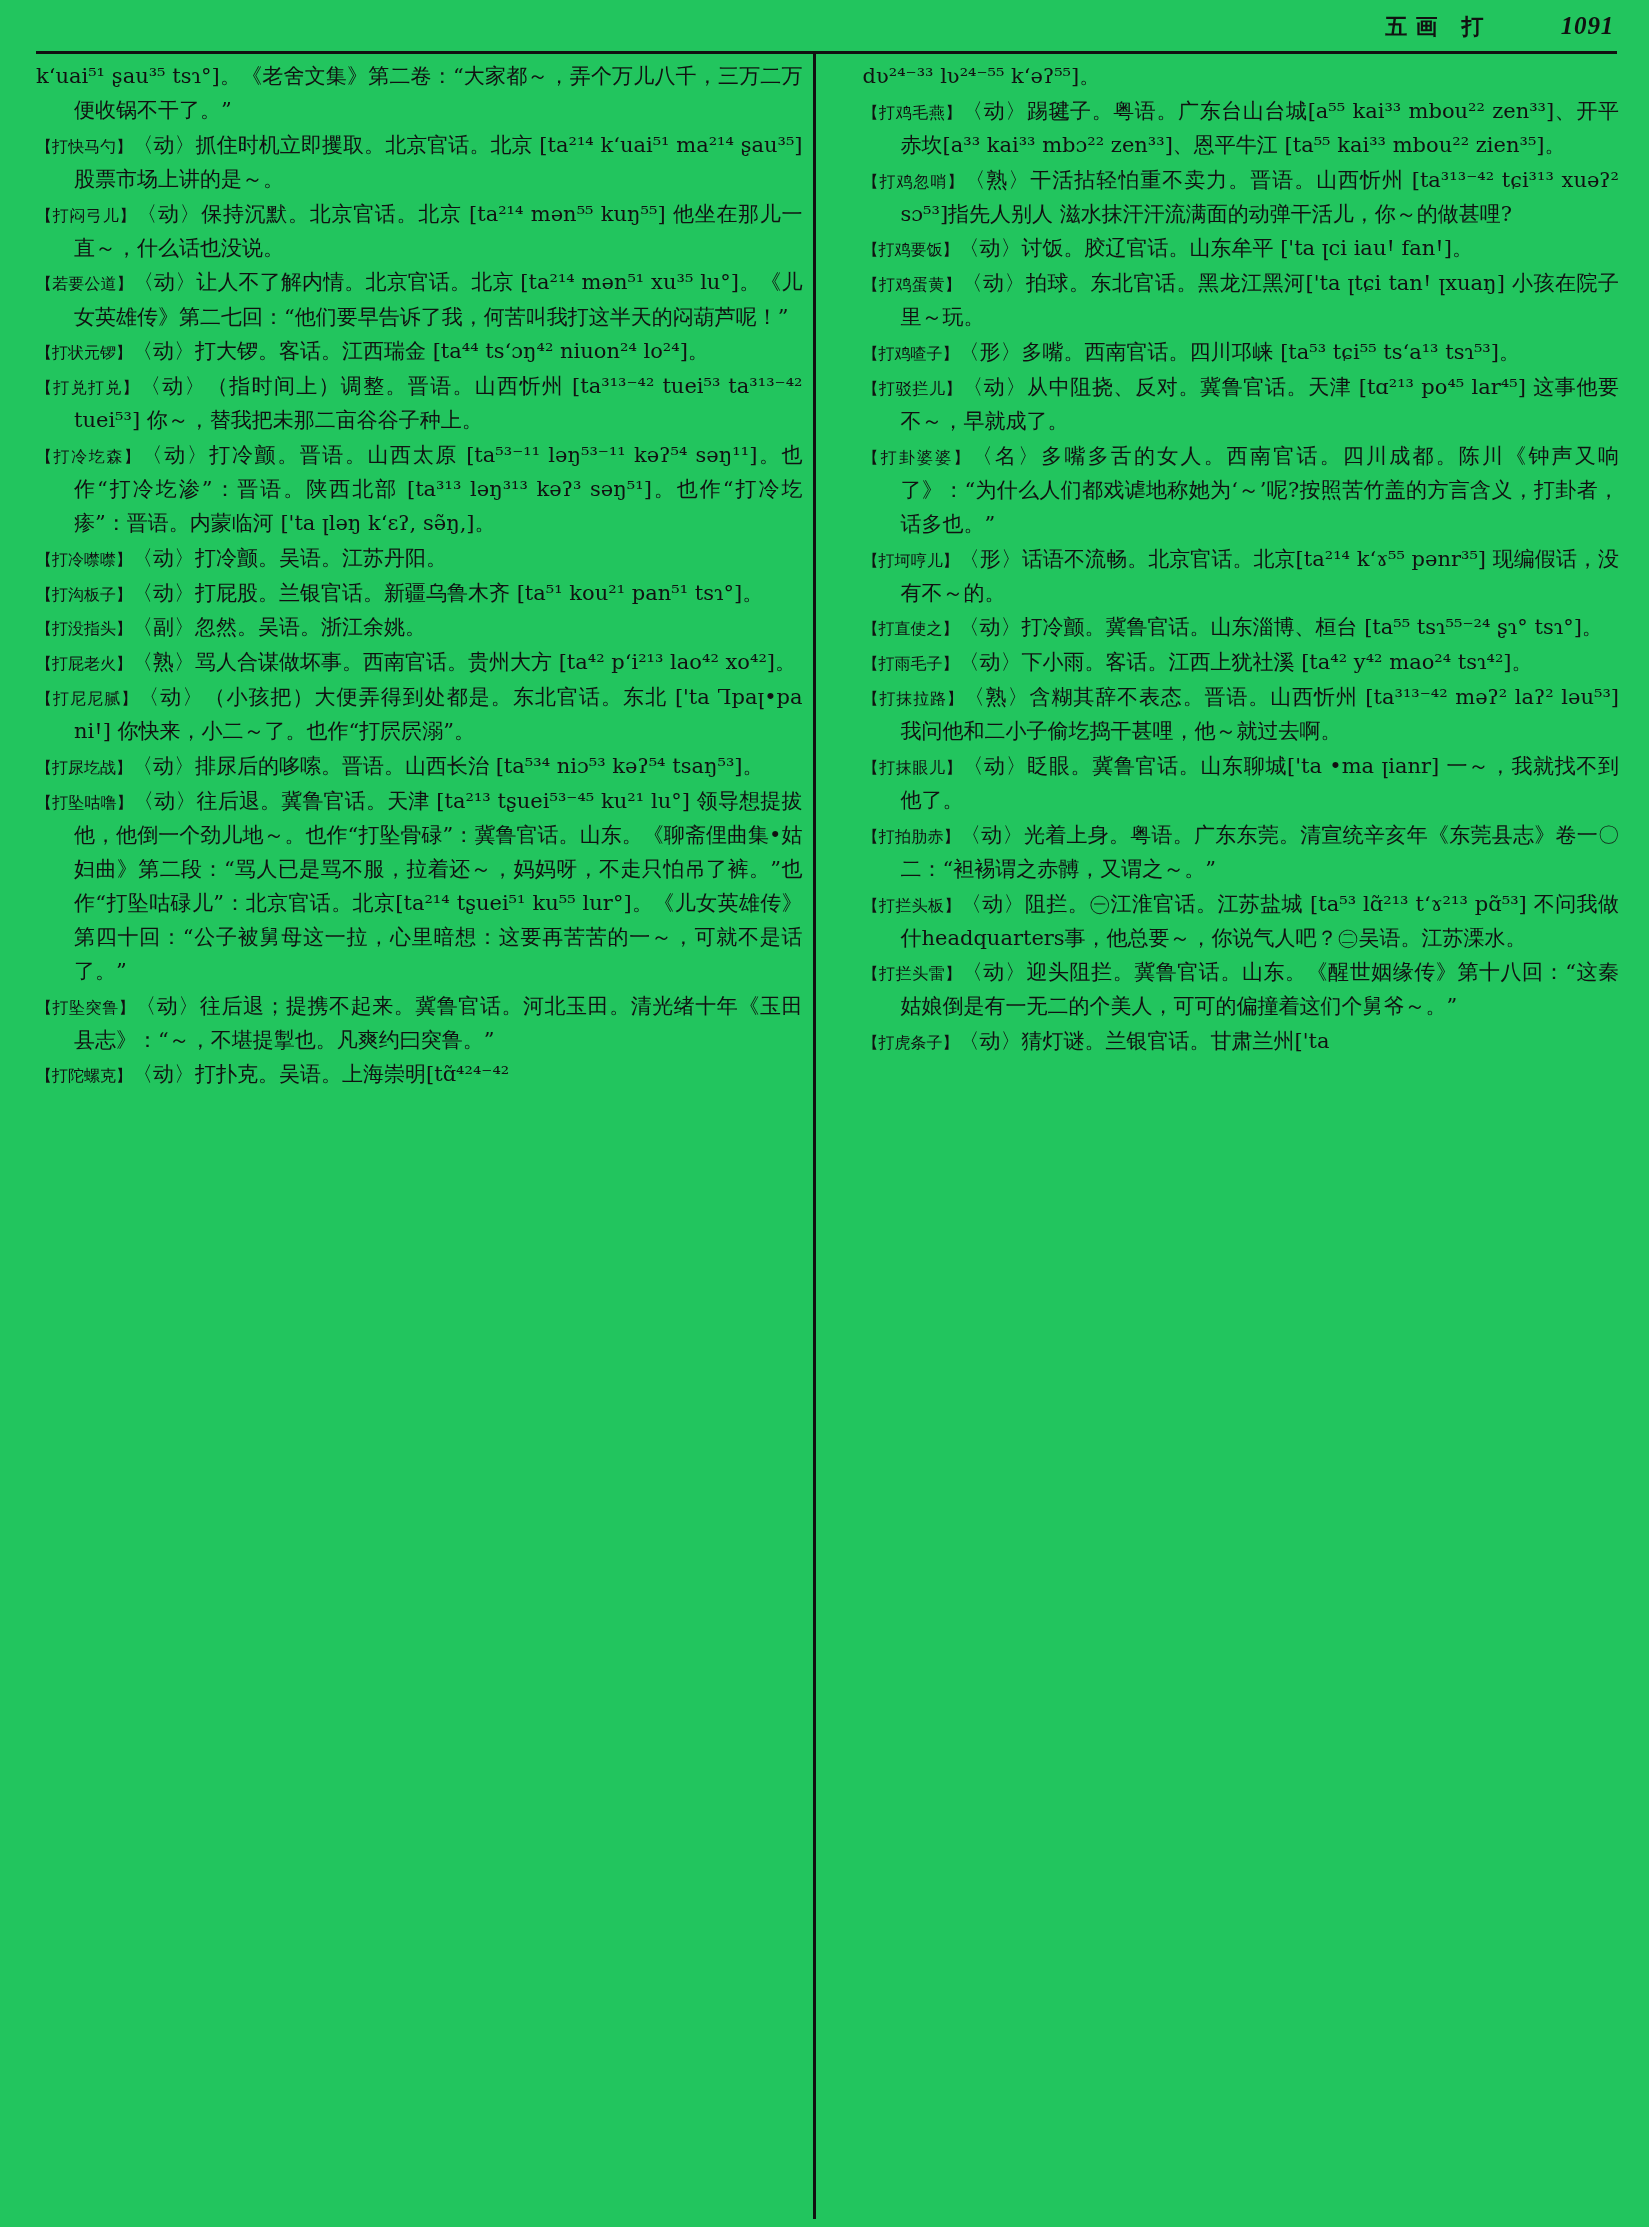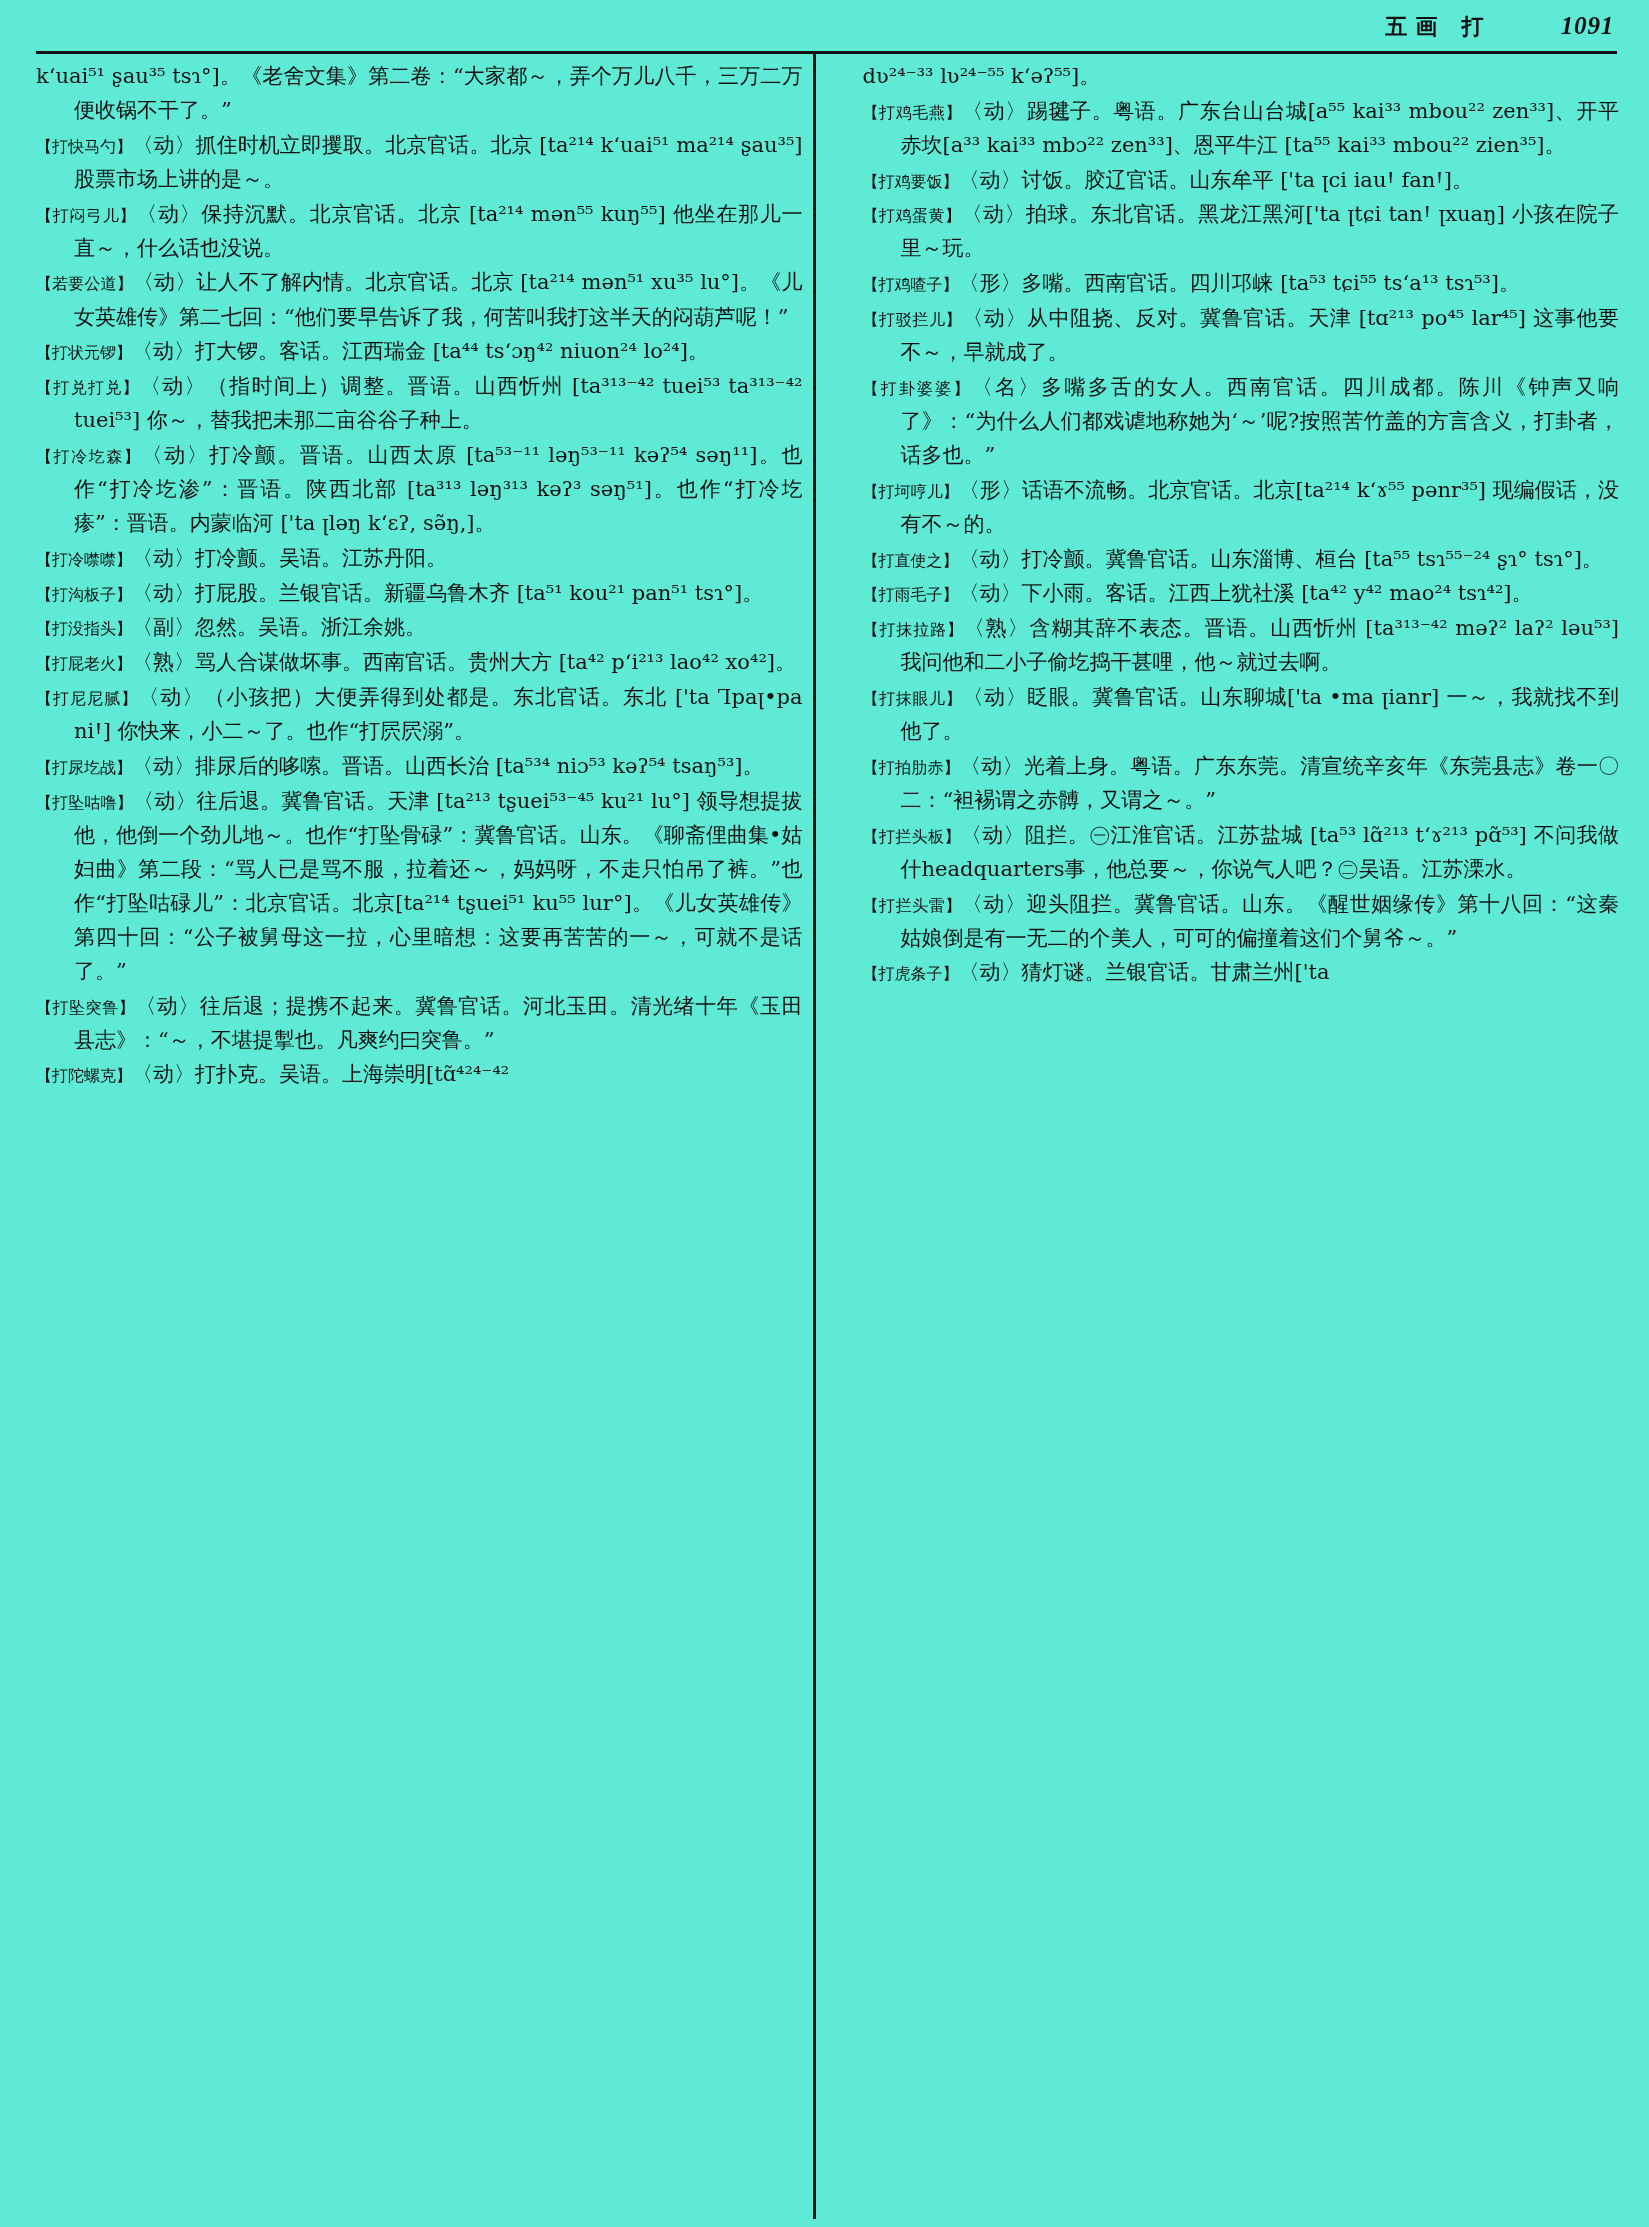--- a/index.html
+++ b/index.html
@@ -13,21 +13,21 @@
     font-family: "DejaVu Serif", "Liberation Serif", serif;
     color: #111;
     position: relative;
   }
   .page {
     position: relative;
     width: 1650px;
     height: 2227px;
     box-sizing: border-box;
     padding: 4px;
-    background: #5eead4;
+    background: #22c55e;
   }
   
   .header {
     position: absolute;
     top: 11.5px;
     right: 36px;
     display: flex;
     align-items: baseline;
     gap: 33px;
     font-weight: bold;
@@ -124,20 +124,21 @@
       <p class="entry"><span class="hw">【打尼尼腻】</span><span>〈动〉（小孩把）大便弄得到处都是。东北官话。东北 [ꞌta Ꞁpaꞁ•pa niꞋ] 你快来，小二～了。也作“打屄屄溺”。</span></p>
       <p class="entry"><span class="hw">【打尿圪战】</span><span>〈动〉排尿后的哆嗦。晋语。山西长治 [ta⁵³⁴ niɔ⁵³ kəʔ⁵⁴ tsaŋ⁵³]。</span></p>
       <p class="entry"><span class="hw">【打坠咕噜】</span><span>〈动〉往后退。冀鲁官话。天津 [ta²¹³ tʂuei⁵³⁻⁴⁵ ku²¹ lu°] 领导想提拔他，他倒一个劲儿地～。也作“打坠骨碌”：冀鲁官话。山东。《聊斋俚曲集•姑妇曲》第二段：“骂人已是骂不服，拉着还～，妈妈呀，不走只怕吊了裤。”也作“打坠咕碌儿”：北京官话。北京[ta²¹⁴ tʂuei⁵¹ ku⁵⁵ lur°]。《儿女英雄传》第四十回：“公子被舅母这一拉，心里暗想：这要再苦苦的一～，可就不是话了。”</span></p>
       <p class="entry"><span class="hw">【打坠突鲁】</span><span>〈动〉往后退；提携不起来。冀鲁官话。河北玉田。清光绪十年《玉田县志》：“～，不堪提掣也。凡爽约曰突鲁。”</span></p>
       <p class="entry"><span class="hw">【打陀螺克】</span><span>〈动〉打扑克。吴语。上海崇明[tɑ̃⁴²⁴⁻⁴²</span></p>
     </div>
 
     <div class="col col-right">
       <p class="entry"><span class="hw"></span><span>dʋ²⁴⁻³³ lʋ²⁴⁻⁵⁵ k‘əʔ⁵⁵]。</span></p>
       <p class="entry"><span class="hw">【打鸡毛燕】</span><span>〈动〉踢毽子。粤语。广东台山台城[a⁵⁵ kai³³ mbou²² zen³³]、开平赤坎[a³³ kai³³ mbɔ²² zen³³]、恩平牛江 [ta⁵⁵ kai³³ mbou²² zien³⁵]。</span></p>
+      <p class="entry"><span class="hw">【打鸡忽哨】</span><span>〈熟〉干活拈轻怕重不卖力。晋语。山西忻州 [ta³¹³⁻⁴² tɕi³¹³ xuəʔ² sɔ⁵³]指先人别人 滋水抹汗汗流满面的动弹干活儿，你～的做甚哩?</span></p>
       <p class="entry"><span class="hw">【打鸡要饭】</span><span>〈动〉讨饭。胶辽官话。山东牟平 [ꞌta ꞁci iauꞋ fanꞋ]。</span></p>
       <p class="entry"><span class="hw">【打鸡蛋黄】</span><span>〈动〉拍球。东北官话。黑龙江黑河[ꞌta ꞁtɕi tanꞋ ꞁxuaŋ] 小孩在院子里～玩。</span></p>
       <p class="entry"><span class="hw">【打鸡喳子】</span><span>〈形〉多嘴。西南官话。四川邛崃 [ta⁵³ tɕi⁵⁵ ts‘a¹³ tsɿ⁵³]。</span></p>
       <p class="entry"><span class="hw">【打驳拦儿】</span><span>〈动〉从中阻挠、反对。冀鲁官话。天津 [tɑ²¹³ po⁴⁵ lar⁴⁵] 这事他要不～，早就成了。</span></p>
       <p class="entry"><span class="hw">【打卦婆婆】</span><span>〈名〉多嘴多舌的女人。西南官话。四川成都。陈川《钟声又响了》：“为什么人们都戏谑地称她为‘～’呢?按照苦竹盖的方言含义，打卦者，话多也。”</span></p>
       <p class="entry"><span class="hw">【打坷哼儿】</span><span>〈形〉话语不流畅。北京官话。北京[ta²¹⁴ k‘ɤ⁵⁵ pənr³⁵] 现编假话，没有不～的。</span></p>
       <p class="entry"><span class="hw">【打直使之】</span><span>〈动〉打冷颤。冀鲁官话。山东淄博、桓台 [ta⁵⁵ tsɿ⁵⁵⁻²⁴ ʂɿ° tsɿ°]。</span></p>
       <p class="entry"><span class="hw">【打雨毛子】</span><span>〈动〉下小雨。客话。江西上犹社溪 [ta⁴² y⁴² mao²⁴ tsɿ⁴²]。</span></p>
       <p class="entry"><span class="hw">【打抹拉路】</span><span>〈熟〉含糊其辞不表态。晋语。山西忻州 [ta³¹³⁻⁴² məʔ² laʔ² ləu⁵³] 我问他和二小子偷圪捣干甚哩，他～就过去啊。</span></p>
       <p class="entry"><span class="hw">【打抹眼儿】</span><span>〈动〉眨眼。冀鲁官话。山东聊城[ꞌta •ma ꞁianr] 一～，我就找不到他了。</span></p>

